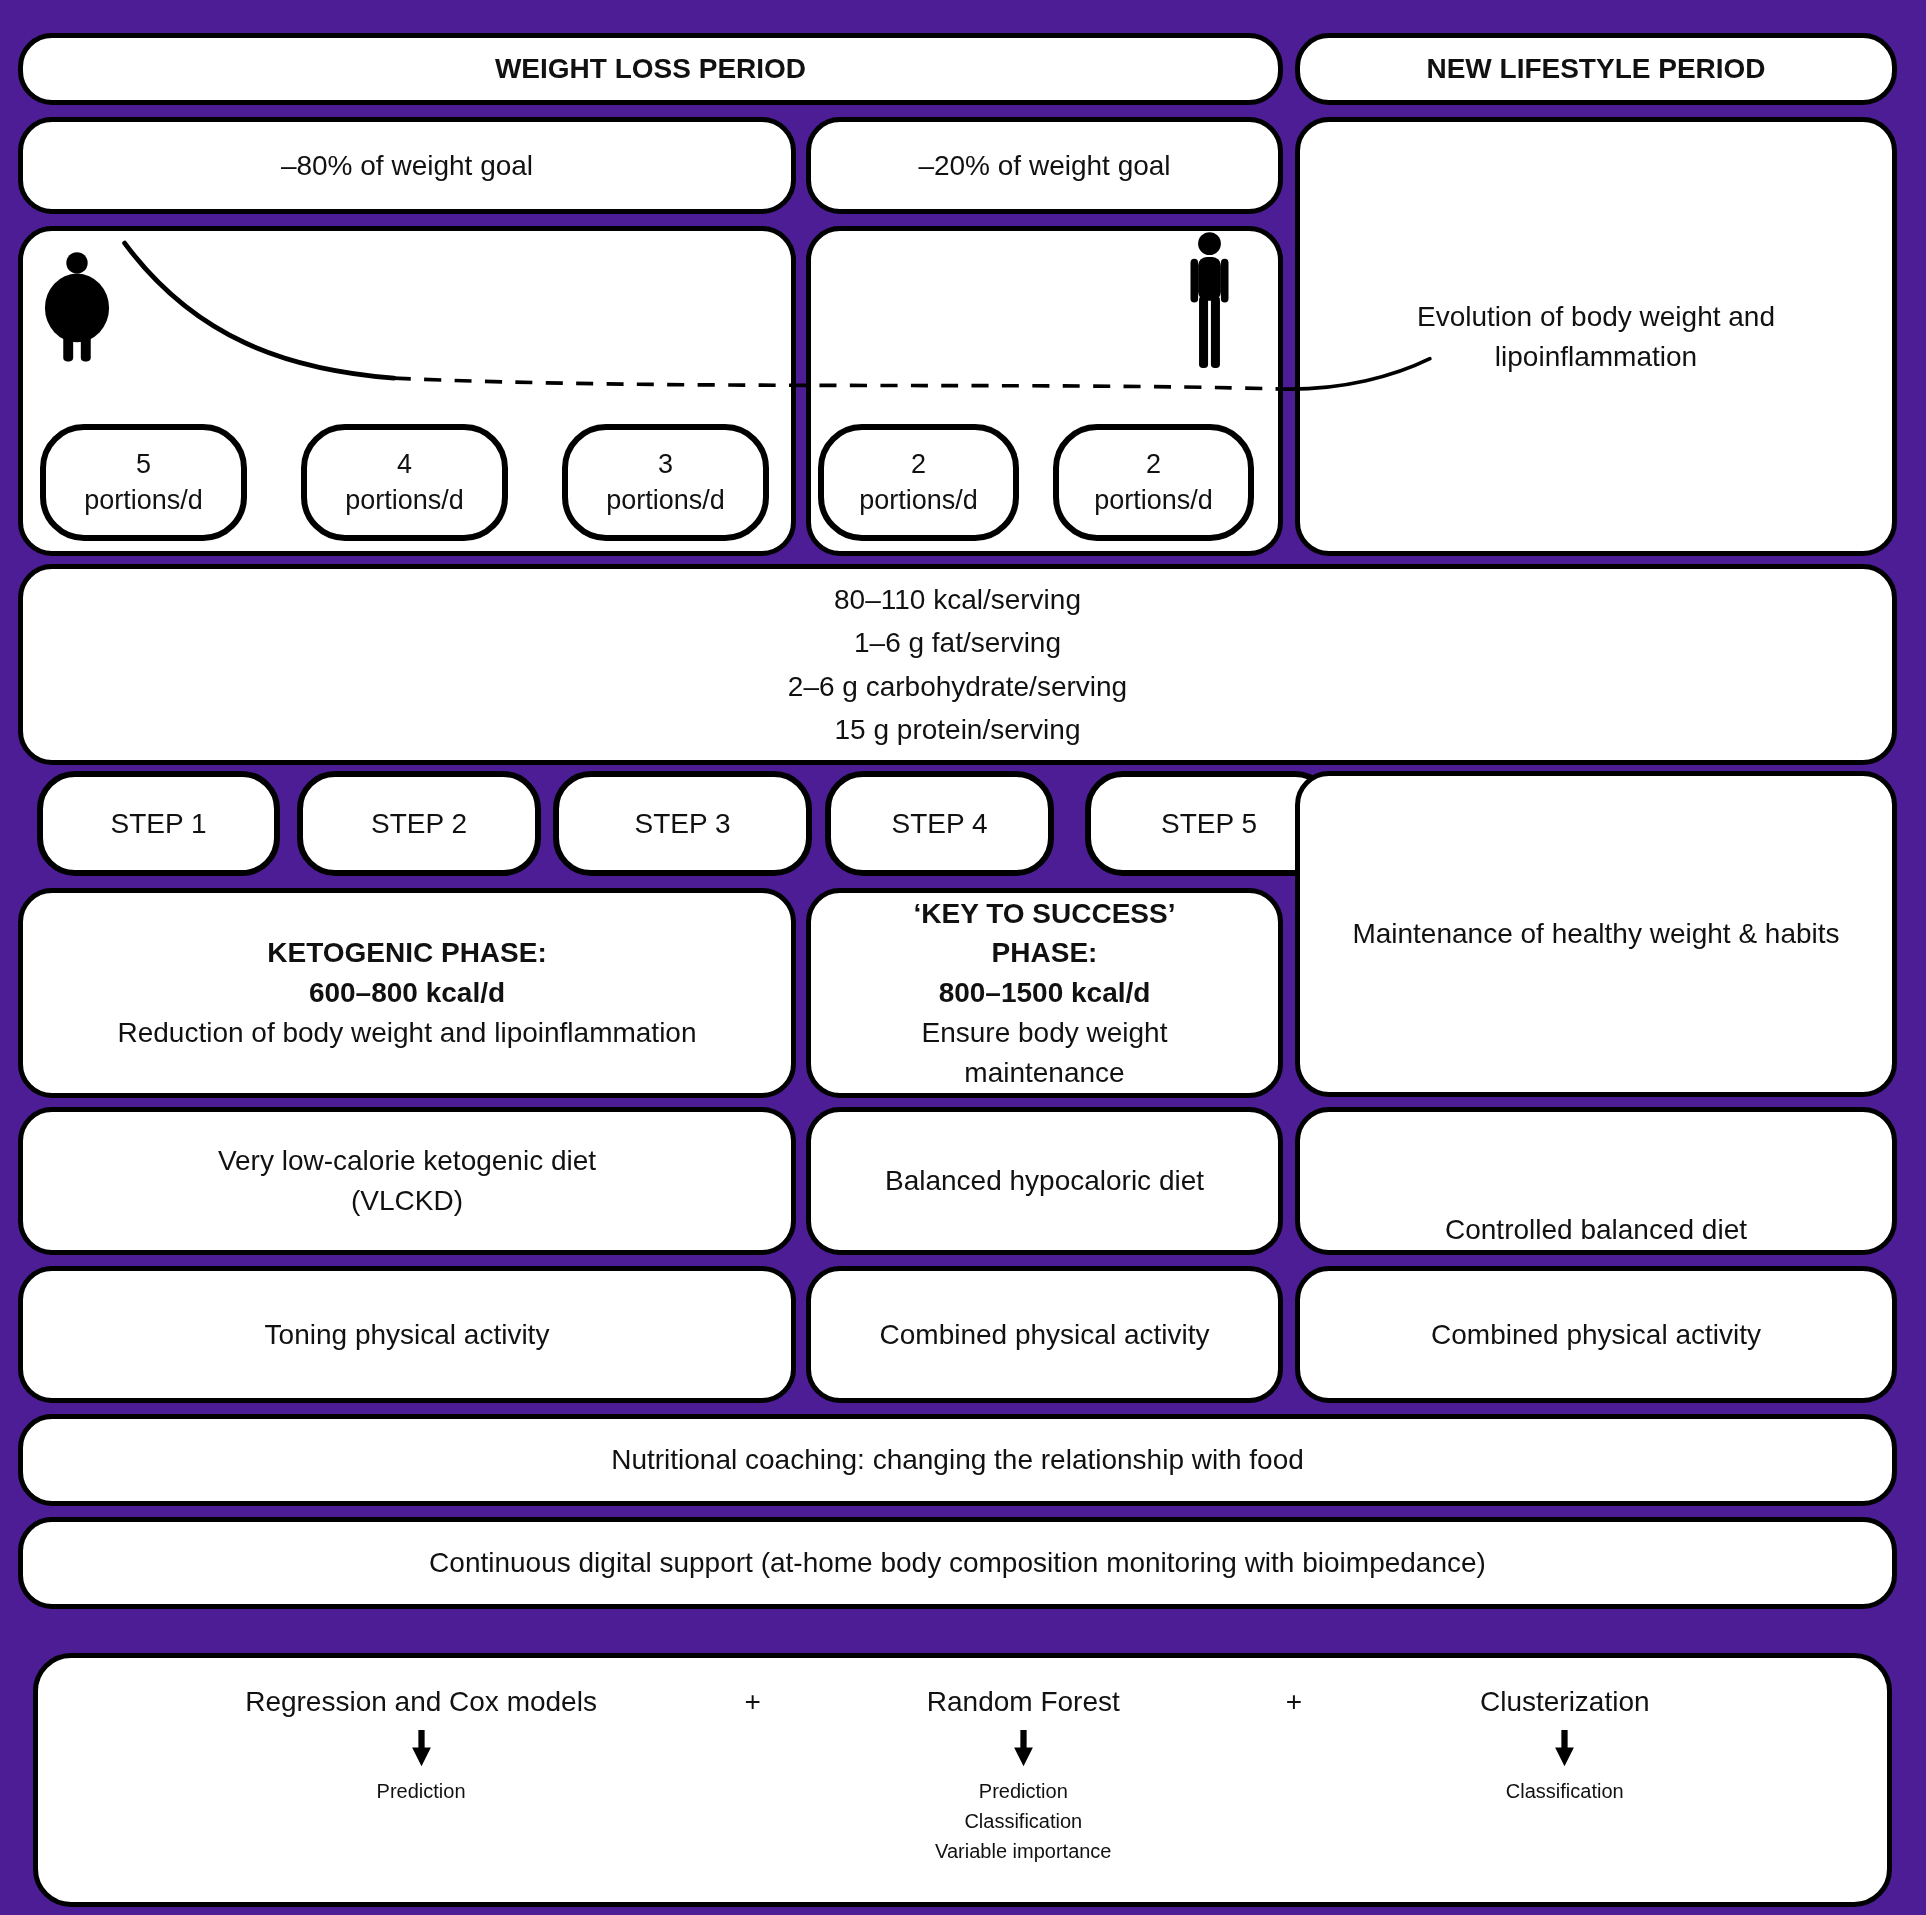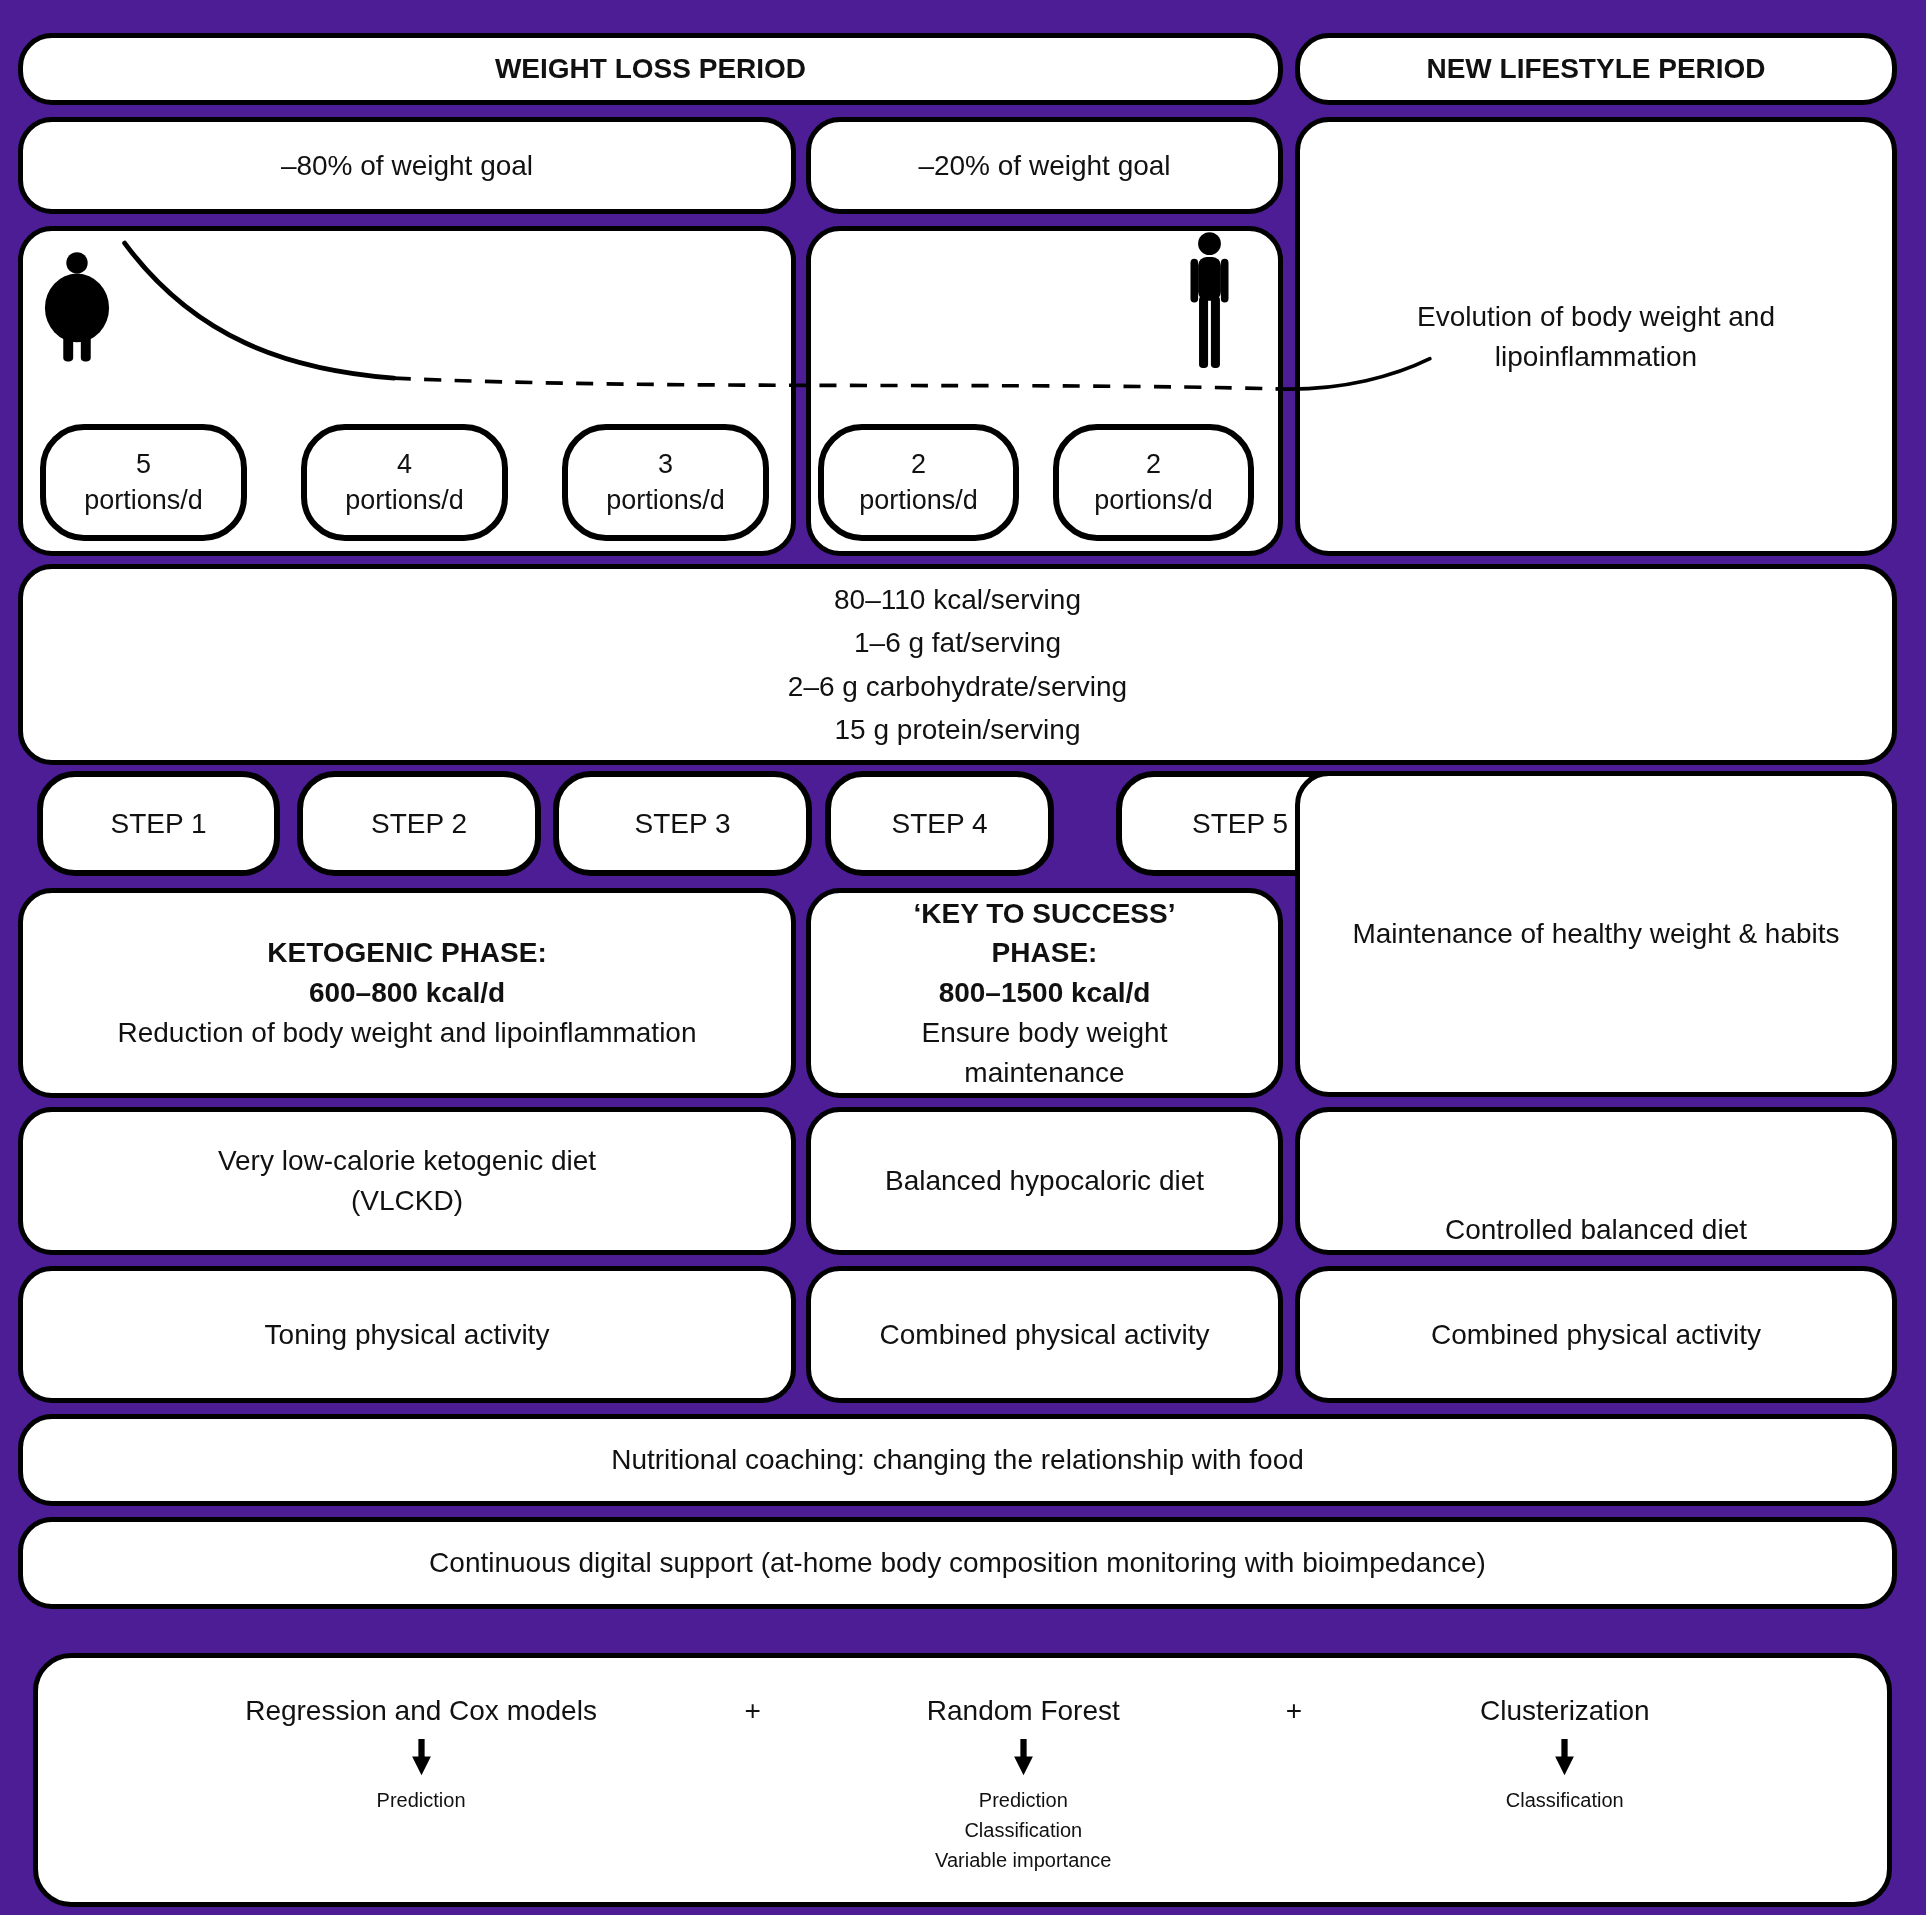--- a/index.html
+++ b/index.html
@@ -51,21 +51,21 @@
 
   
   .serving { left:18px; top:564px; width:1879px; height:201px; line-height:1.55; }
 
   
   .step { top:771px; height:105px; border-radius:38px; border-width:6px;margin-left:19px; }
   .s0 { left:18px;  width:243px; }
   .s1 { left:278px; width:244px; }
   .s2 { left:534px; width:259px; }
   .s3 { left:806px; width:229px; }
-  .s4 { left:1097px; width:248px; }
+  .s4 { left:1066px; width:248px; }
 
   .maintenance { left:1295px; top:771px; width:602px; height:326px; padding:0 52px; }
 
   
   .keto { left:18px; top:888px; width:778px; height:210px; padding:0 18px; }
   .key  { left:806px; top:888px; width:477px; height:210px; padding:0 58px; }
 
   
   .diet-a { left:18px;  top:1107px; width:778px; height:148px; }
   .diet-b { left:806px; top:1107px; width:477px; height:148px; padding:0 36px; }
@@ -75,21 +75,21 @@
   .act-a { left:18px;  top:1266px; width:778px; height:137px; }
   .act-b { left:806px; top:1266px; width:477px; height:137px; }
   .act-c { left:1295px; top:1266px; width:602px; height:137px; }
 
   
   .coaching { left:18px; top:1414px; width:1879px; height:92px; }
   .digital  { left:18px; top:1517px; width:1879px; height:92px; }
 
   
   .models { left:33px; top:1653px; width:1859px; height:254px; border-radius:38px; display:block; padding:0; }
-  .models-grid { display:flex; width:100%; height:100%; padding:33px 79px 12px; align-items:flex-start; }
+  .models-grid { display:flex; width:100%; height:100%; padding:24px 79px 12px; align-items:flex-start; }
   .mcol { display:flex; flex-direction:column; align-items:center; text-align:center; }
   .mc1 { flex:1.25; } .mc2 { flex:1; } .mc3 { flex:1; }
   .mplus { width:55px; text-align:center; font-size:28px; line-height:1.42; }
   .mname { font-size:28px; line-height:1.42; }
   .down-arrow { width:27px; height:40px; margin:8.5px 0 6px; }
   .mout { font-size:20px; line-height:1.5; }
 
   
   .person { position:absolute; }
   .obese { left:35px; top:237px; width:84px; height:145px; }

